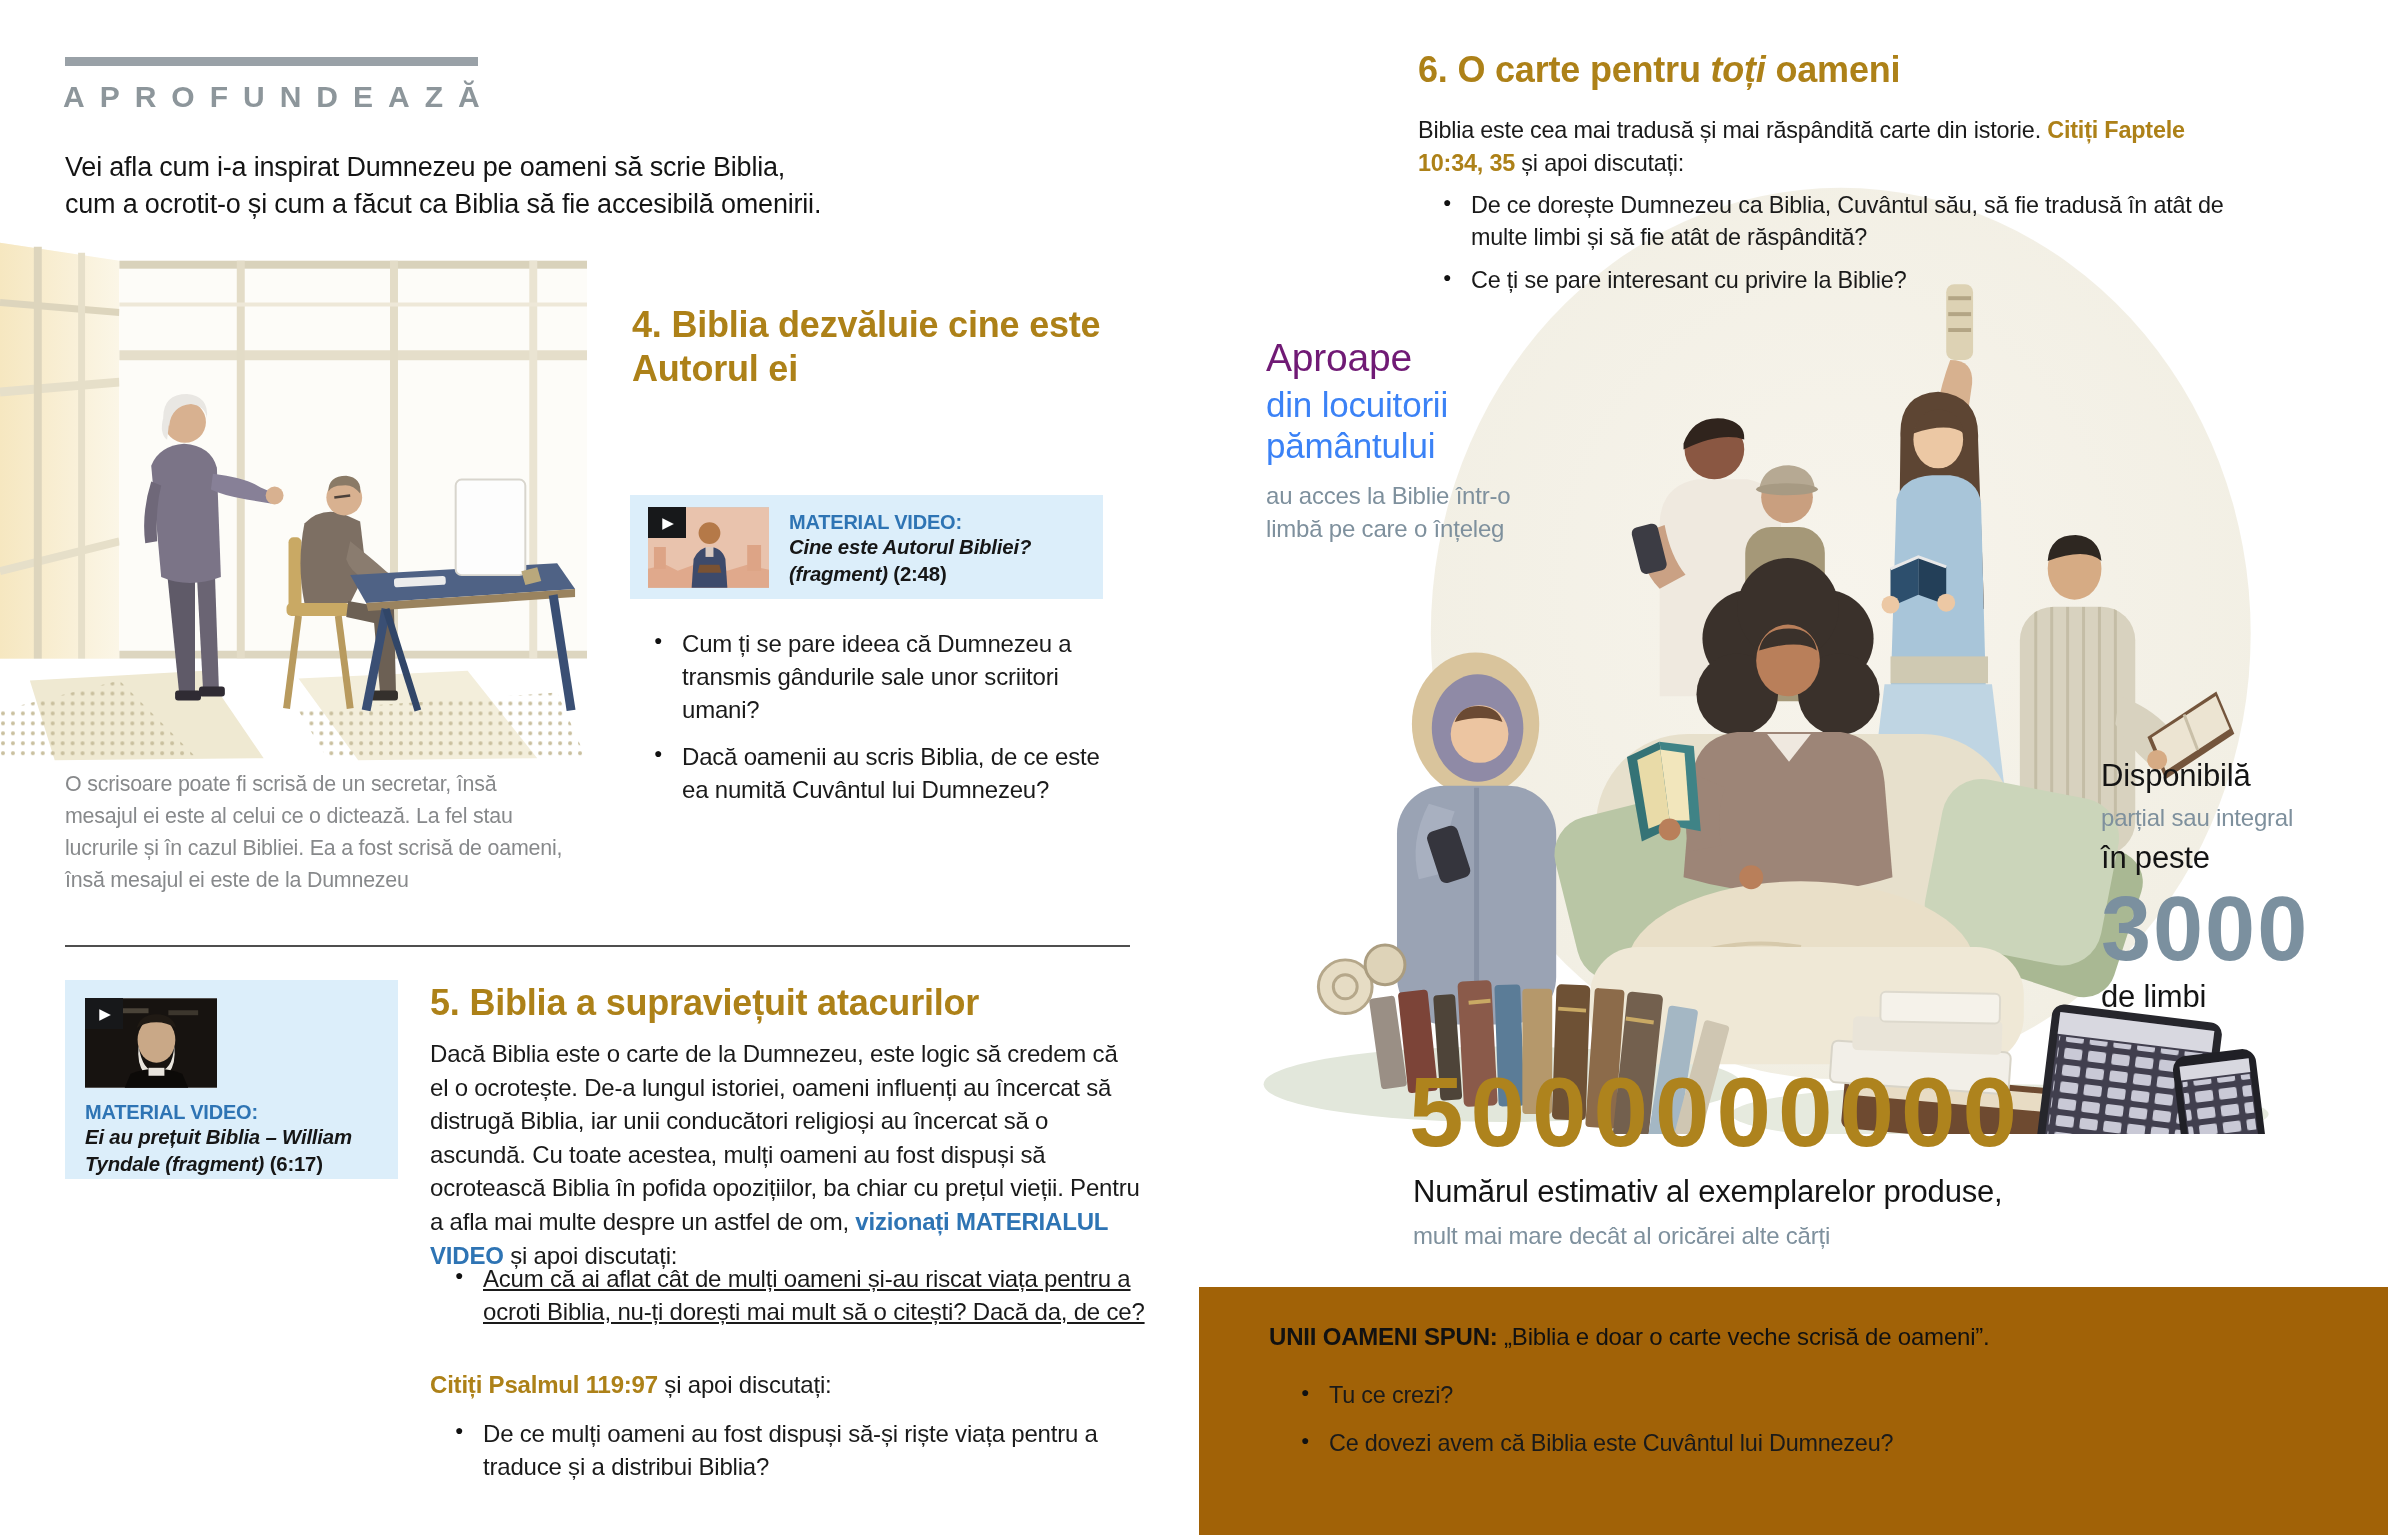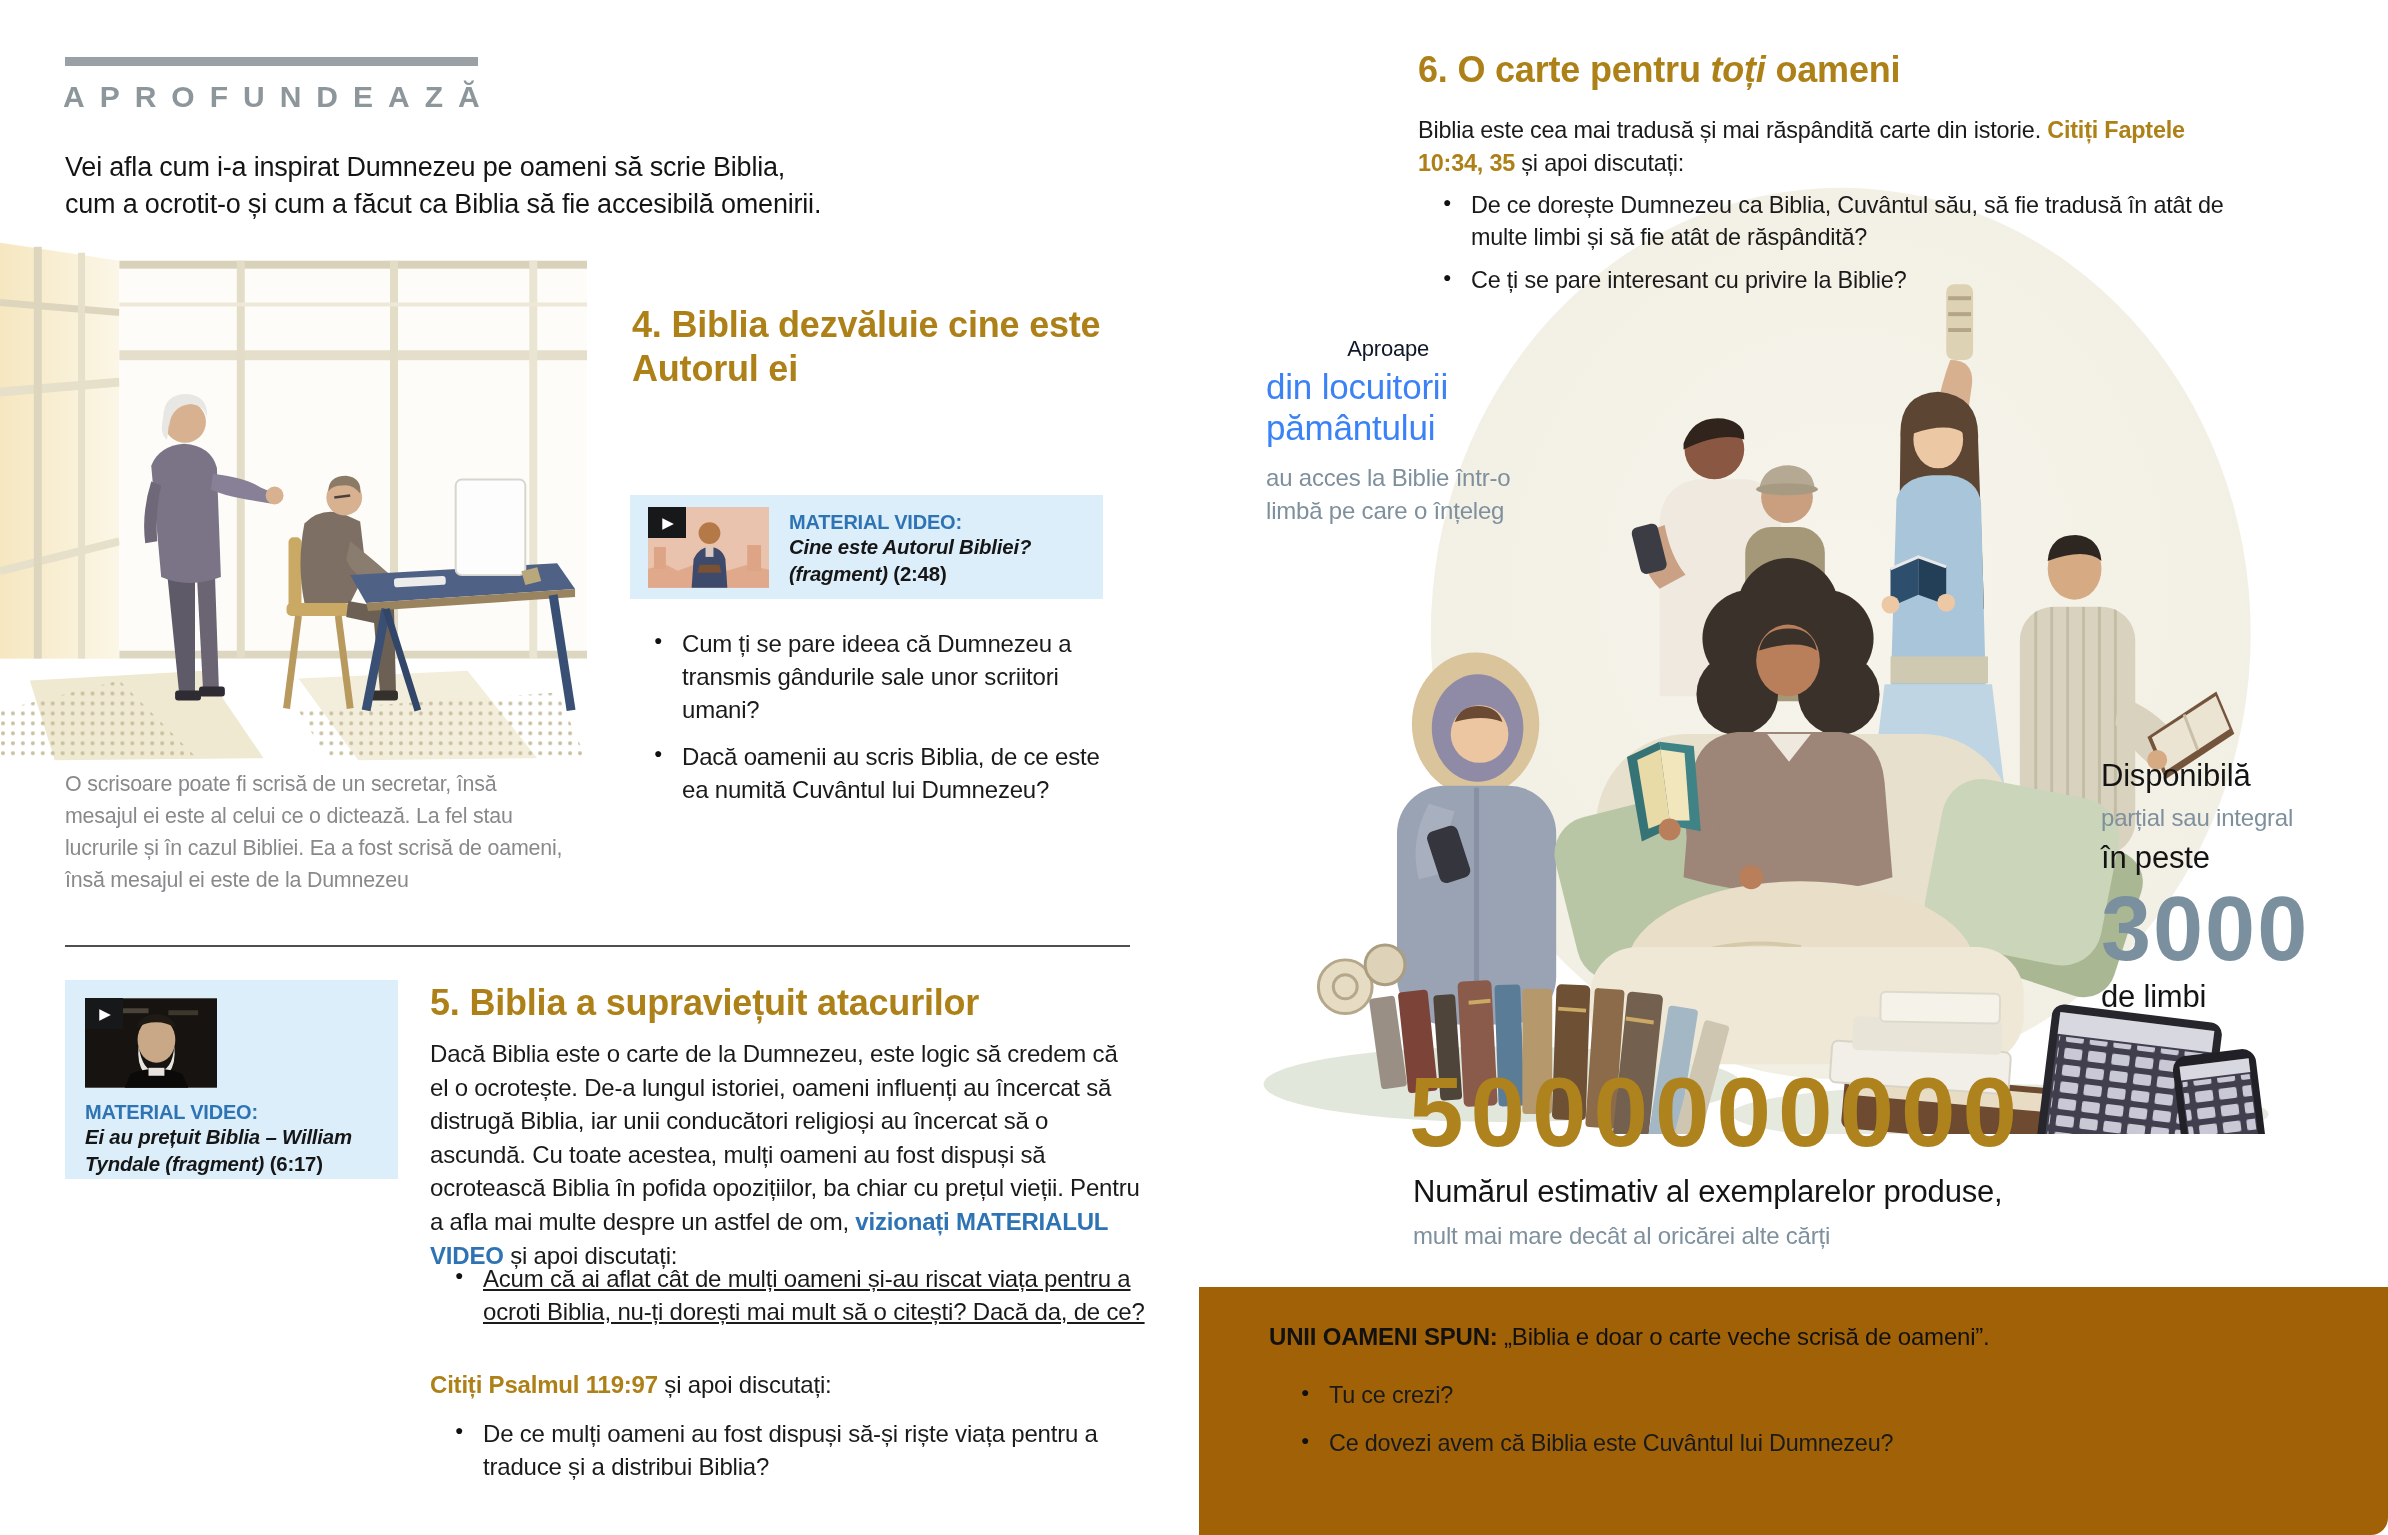--- a/index.html
+++ b/index.html
@@ -1,21 +1,20 @@
 <!DOCTYPE html>
 <html lang="ro"><head>
 <meta charset="utf-8">
 <style>
   * { margin:0; padding:0; box-sizing:border-box; }
   html,body { background:#ffffff; }
   .page {
     position:relative; width:2388px; height:1535px; background:#ffffff;
     font-family:"Liberation Sans", sans-serif; color:#1a1a1a; overflow:hidden;
     letter-spacing:-0.2px;
-    border-radius:17px;
   }
   .abs { position:absolute; }
 
   
   .kicker-bar { left:65px; top:57px; width:413px; height:9px; background:#99a1a7; }
   .kicker { left:63px; top:80px; font-size:30px; font-weight:bold; letter-spacing:15px; color:#8d969b; }
   .intro { left:65px; top:149px; font-size:27px; line-height:1.38; color:#141414; white-space:pre-line; }
 
   .office-svg { left:0; top:242px; width:587px; height:519px; }
 
@@ -63,21 +62,21 @@
   .s5-b2 { left:453px; top:1417px; width:697px; }
   .s6-bullets { left:1441px; top:189px; width:826px; }
   .s6-bullets .bullet { font-size:23.4px; margin-bottom:10px; }
 
   .psalm-line { left:430px; top:1371px; width:697px; font-size:24px; }
 
   
   .readers-svg { left:1194px; top:139px; width:1194px; height:995px; }
 
   .almost-block { left:1266px; top:336px; }
-  .almost { font-size:22px; color:#0f172a;text-align:center; }
+  .almost { font-size:39px; color:#701a75; }
   .pct { font-size:92px; font-weight:bold; letter-spacing:-2px; line-height:1.02; color:#101010; }
   .population { font-size:35px; line-height:1.18; color:#3b82f6; white-space:pre-line; margin-top:4px; }
   .population-sub { font-size:24px; line-height:1.38; color:#7e909d; white-space:pre-line; margin-top:12px; }
 
   .disp-block { left:2101px; top:758px; }
   .disp { font-size:31px; color:#141414; }
   .disp-sub { font-size:24px; color:#7e909d; margin-top:10px; }
   .over { font-size:31px; color:#141414; margin-top:8px; }
   .langs { font-size:90px; font-weight:bold; color:#7b909f; letter-spacing:2px; line-height:1.05; margin-top:6px; }
   .langs-label { font-size:31px; color:#141414; margin-top:2px; }

